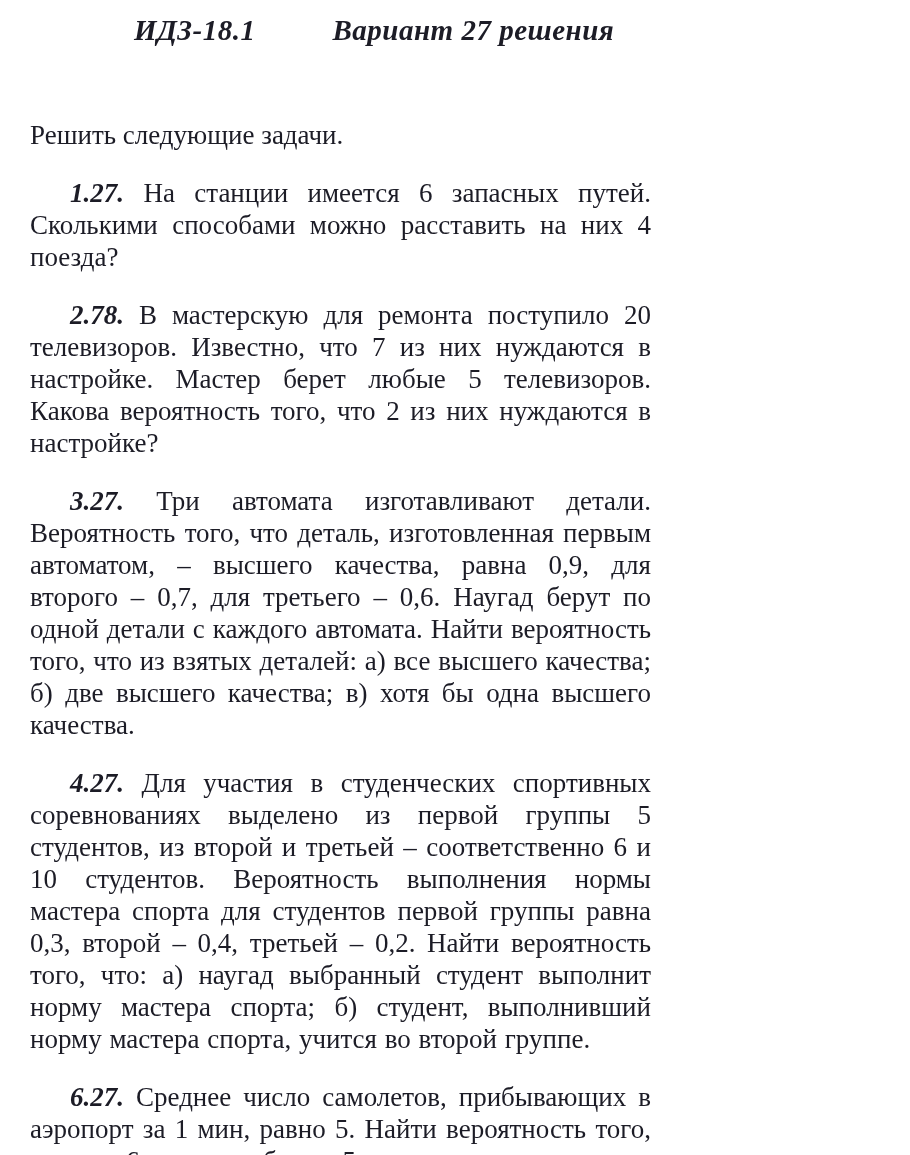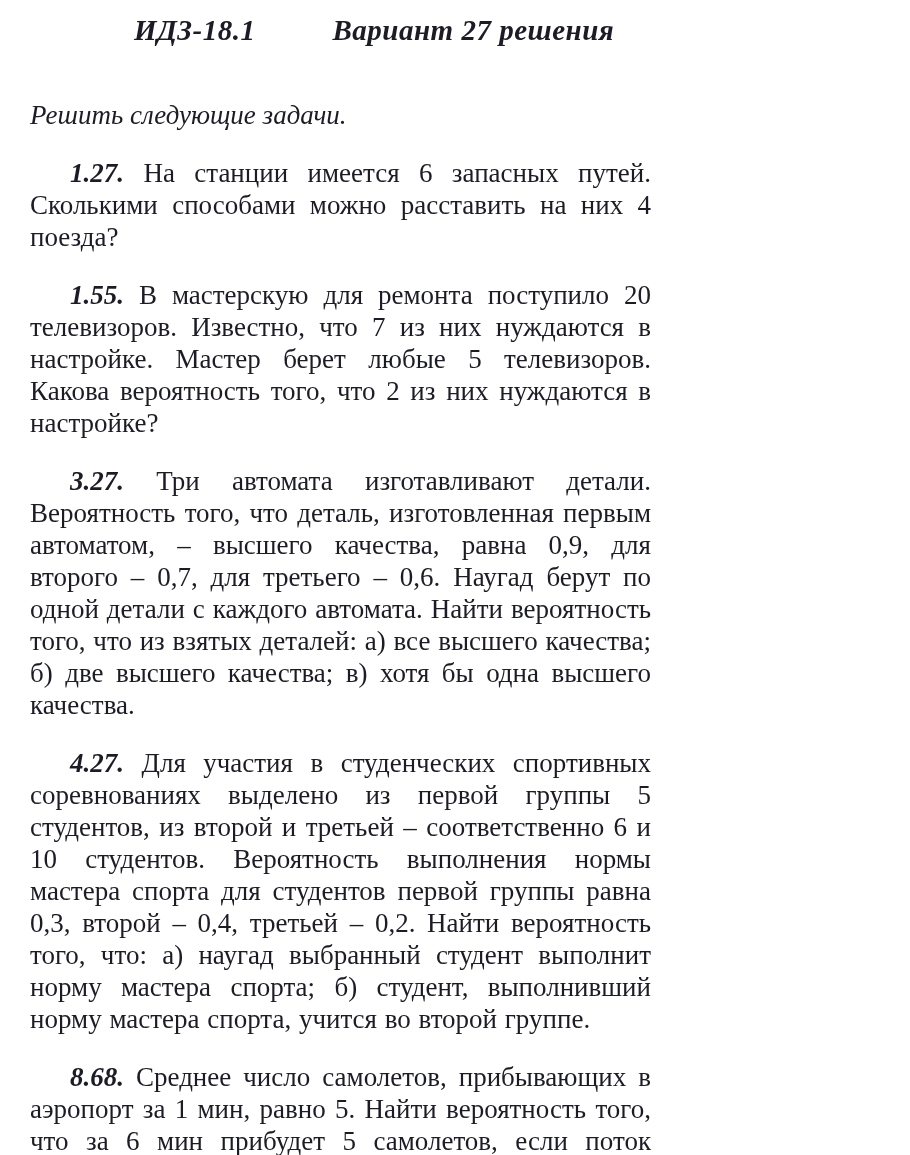--- a/index.html
+++ b/index.html
@@ -28,24 +28,23 @@
     font-size: 29px;
     font-weight: bold;
     font-style: italic;
     white-space: nowrap;
     letter-spacing: 0.5px;
   }
   .doc-header .variant {
     margin-left: 77px;
   }
   .intro {
-    margin: 52px 0 0 0;
+    margin: 72px 0 0 0;
     font-size: 27px;
     line-height: 32px;
-    font-style: italic;
   }
   p.problem {
     margin: 26px 0 0 0;
     font-size: 27px;
     line-height: 32px;
     text-align: justify;
     text-indent: 40px;
     word-spacing: 1px;
   }
   p.problem .num {
@@ -59,22 +58,22 @@
 <div class="page">
 
   <div class="doc-header">
     <span class="code">ИДЗ-18.1</span><span class="variant">Вариант 27 решения</span>
   </div>
 
   <p class="intro">Решить следующие задачи.</p>
 
   <p class="problem"><span class="num">1.27.</span> <span>На станции имеется 6 запасных путей. Сколькими способами можно расставить на них 4 поезда?</span></p>
 
-  <p class="problem"><span class="num">1.55.</span> <span>В мастерскую для ремонта поступило 20 телевизоров. Известно, что 7 из них нуждаются в настройке. Мастер берет любые 5 телевизоров. Какова вероятность того, что 2 из них нуждаются в настройке?</span></p>
+  <p class="problem"><span class="num">2.78.</span> <span>В мастерскую для ремонта поступило 20 телевизоров. Известно, что 7 из них нуждаются в настройке. Мастер берет любые 5 телевизоров. Какова вероятность того, что 2 из них нуждаются в настройке?</span></p>
 
   <p class="problem"><span class="num">3.27.</span> <span>Три автомата изготавливают детали. Вероятность того, что деталь, изготовленная первым автоматом, – высшего качества, равна 0,9, для второго – 0,7, для третьего – 0,6. Наугад берут по одной детали с каждого автомата. Найти вероятность того, что из взятых деталей: а) все высшего качества; б) две высшего качества; в) хотя бы одна высшего качества.</span></p>
 
   <p class="problem"><span class="num">4.27.</span> <span>Для участия в студенческих спортивных соревнованиях выделено из первой группы 5 студентов, из второй и третьей – соответственно 6 и 10 студентов. Вероятность выполнения нормы мастера спорта для студентов первой группы равна 0,3, второй – 0,4, третьей – 0,2. Найти вероятность того, что: а) наугад выбранный студент выполнит норму мастера спорта; б) студент, выполнивший норму мастера спорта, учится во второй группе.</span></p>
 
 
-  <p class="problem"><span class="num">8.68.</span> <span>Среднее число самолетов, прибывающих в аэропорт за 1 мин, равно 5. Найти вероятность того, что за 6 мин прибудет 5 самолетов, если поток прибытия самолетов простейший.</span></p>
+  <p class="problem"><span class="num">6.27.</span> <span>Среднее число самолетов, прибывающих в аэропорт за 1 мин, равно 5. Найти вероятность того, что за 6 мин прибудет 5 самолетов, если поток прибытия самолетов простейший.</span></p>
 
 </div>
 
 </body></html>

